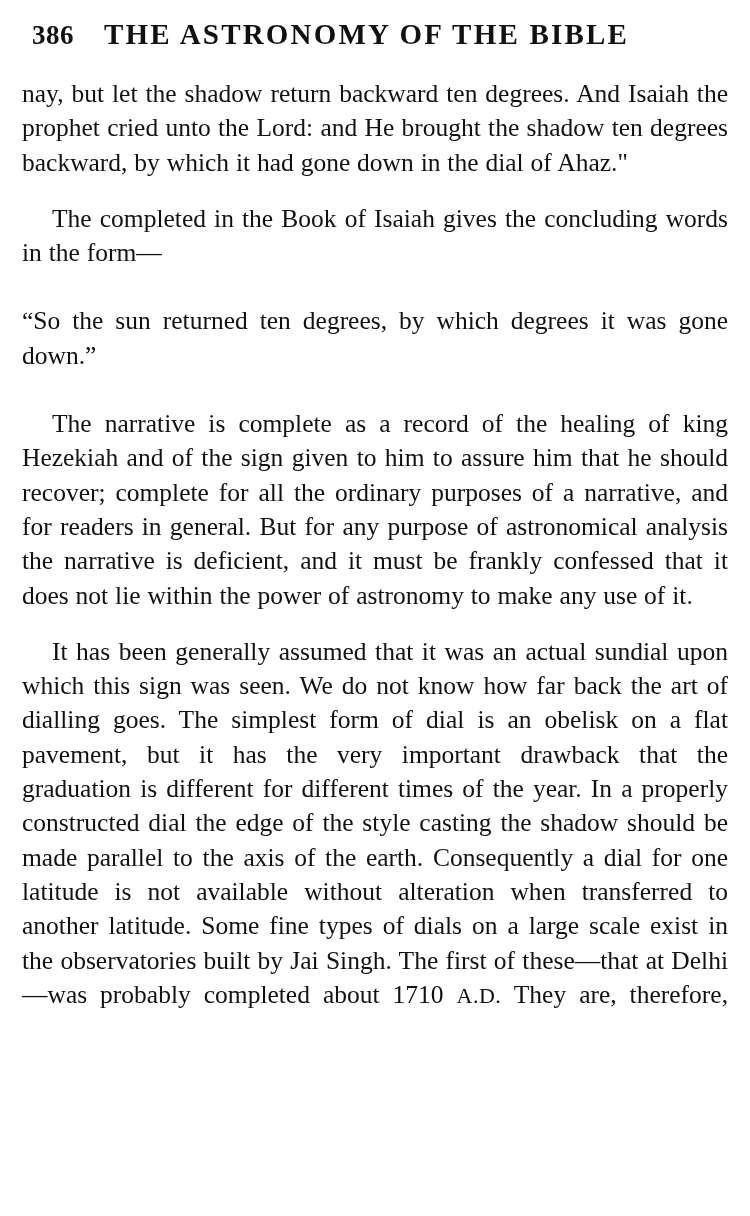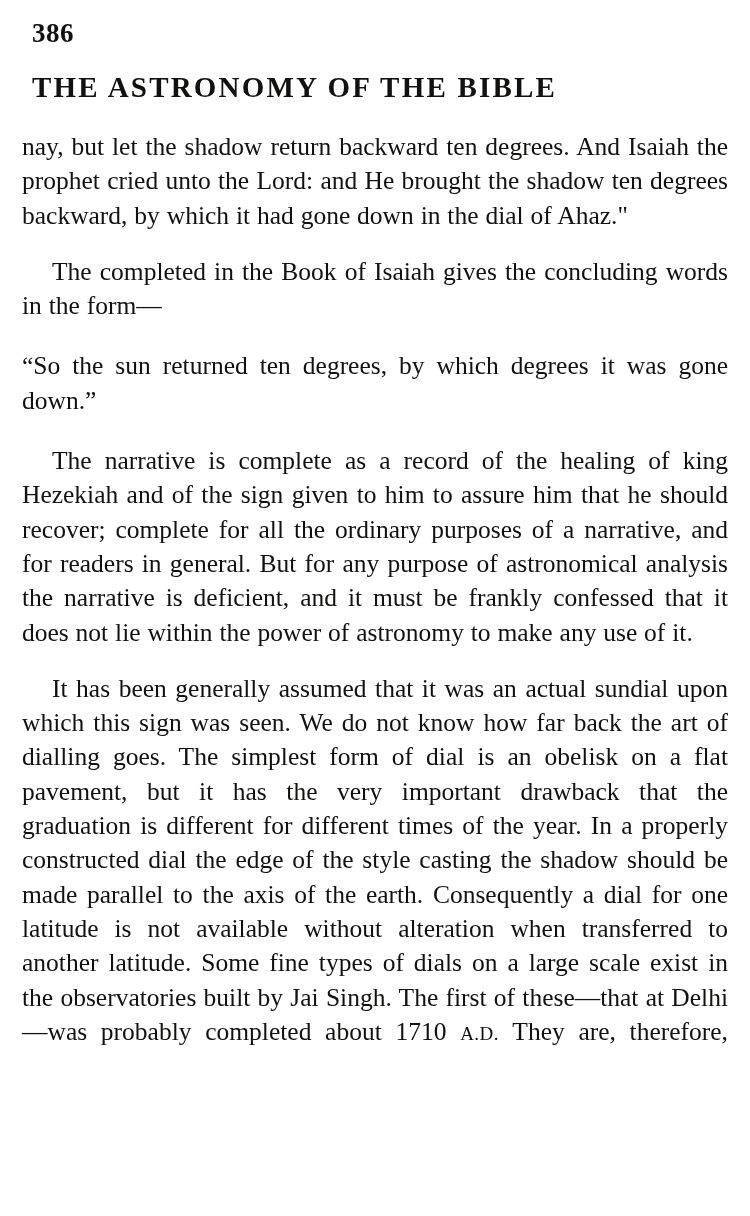--- a/index.html
+++ b/index.html
@@ -16,25 +16,24 @@
   }
   .page {
     position: relative;
     width: 750px;
     height: 1216px;
     box-sizing: border-box;
     padding: 18px 22px 0 22px;
   }
   .header {
     display: flex;
-    align-items: flex-start;
-    gap: 22px;
+    align-items: flex-end;
+    gap: 30px;
     padding-left: 10px;
     margin-bottom: 26px;
-    flex-direction: column;
   }
   .folio {
     font-size: 27px;
     font-weight: bold;
     letter-spacing: 0.5px;
   }
   .running-title {
     font-size: 29px;
     font-weight: bold;
     letter-spacing: 2.2px;
@@ -52,27 +51,27 @@
   }
   .body-text p.quote-open {
   }
   .body-text p.indent {
     text-indent: 30px;
   }
   .body-text p.gap-above {
     margin-top: 22px;
   }
   .body-text p.gap-above-lg {
-    margin-top: 26px;
+    margin-top: 34px;
   }
   .body-text p.last-line-justify {
     text-align-last: justify;
   }
   .smallcaps {
-    font-size: 19px;
+    font-size: 22px;
     letter-spacing: 0.5px;
   }
 </style>
 </head>
 <body>
 
 <div class="page">
 
   <div class="header">
     <span class="folio">386</span>

